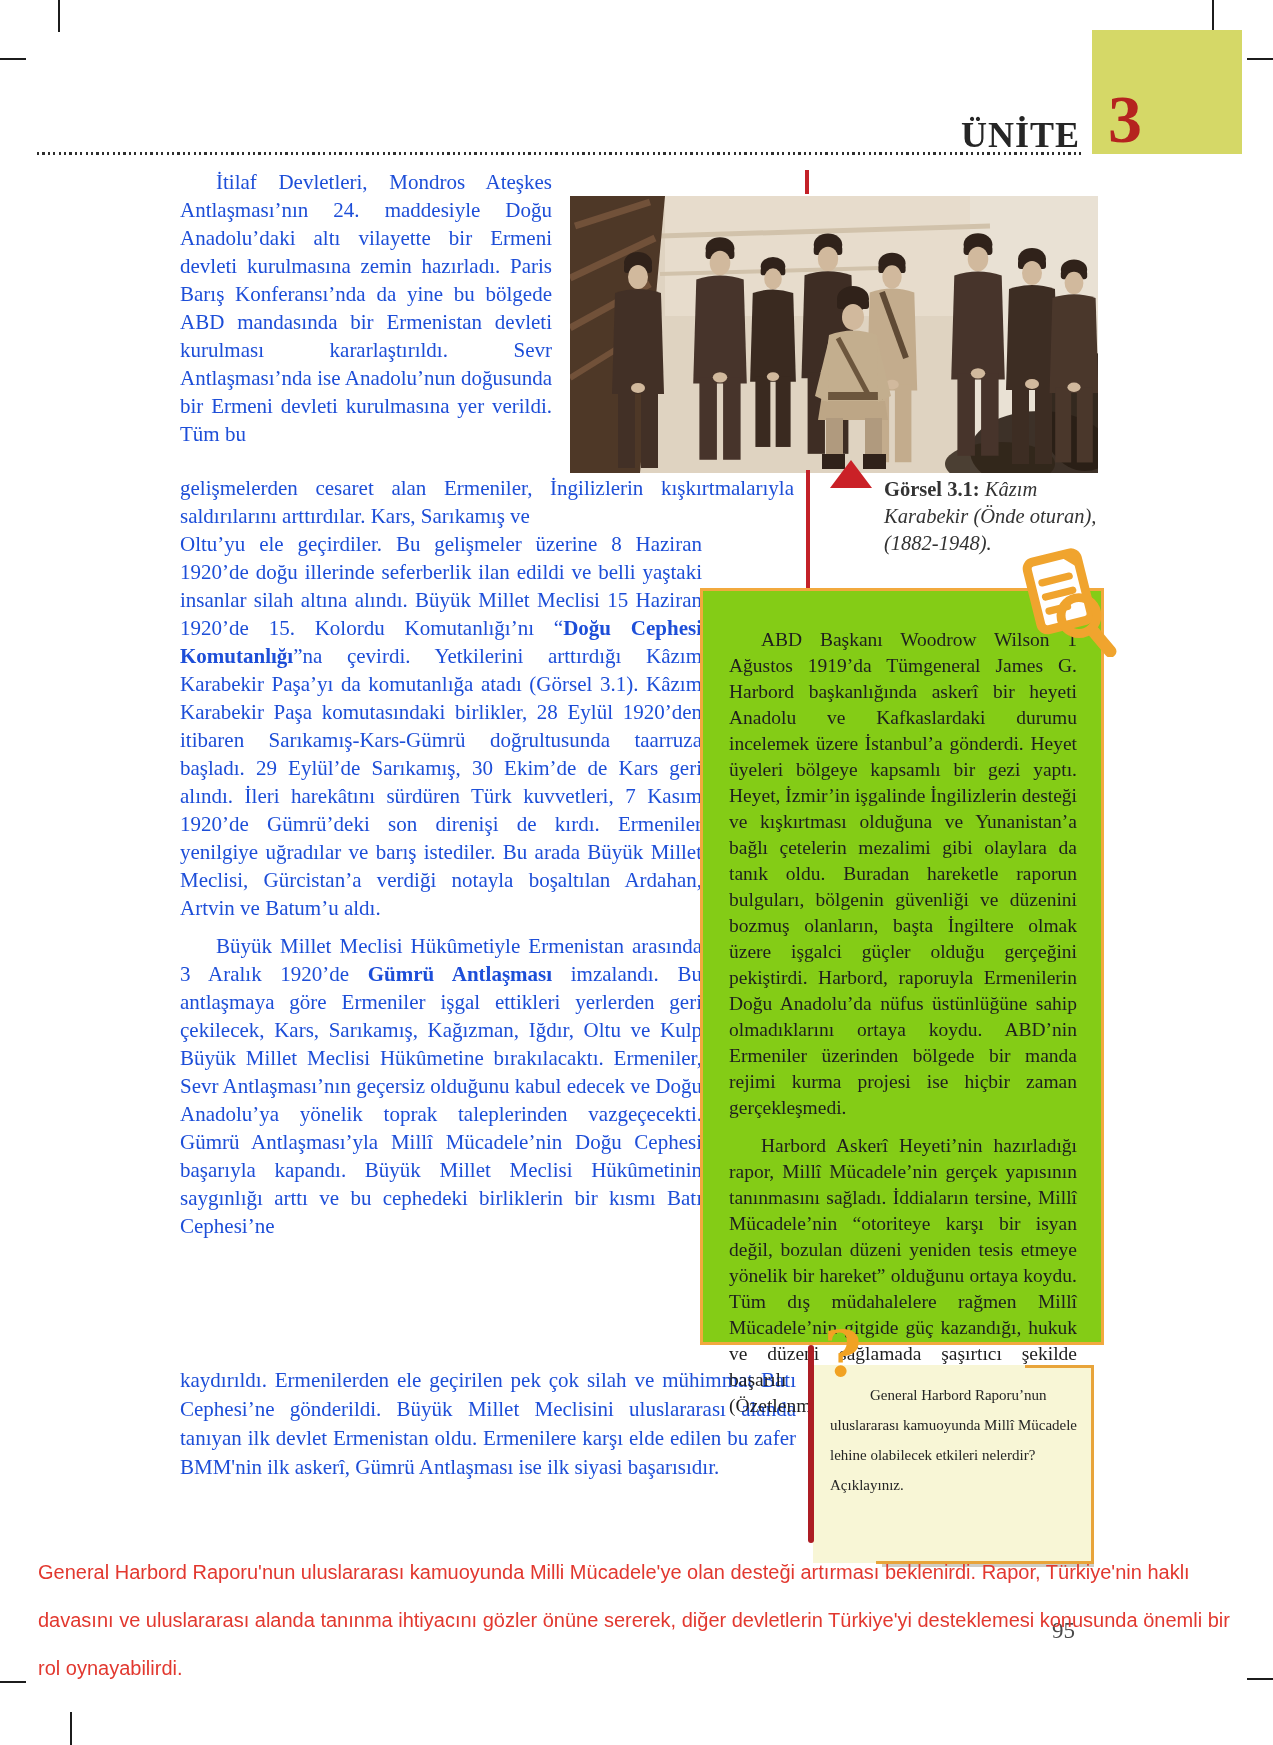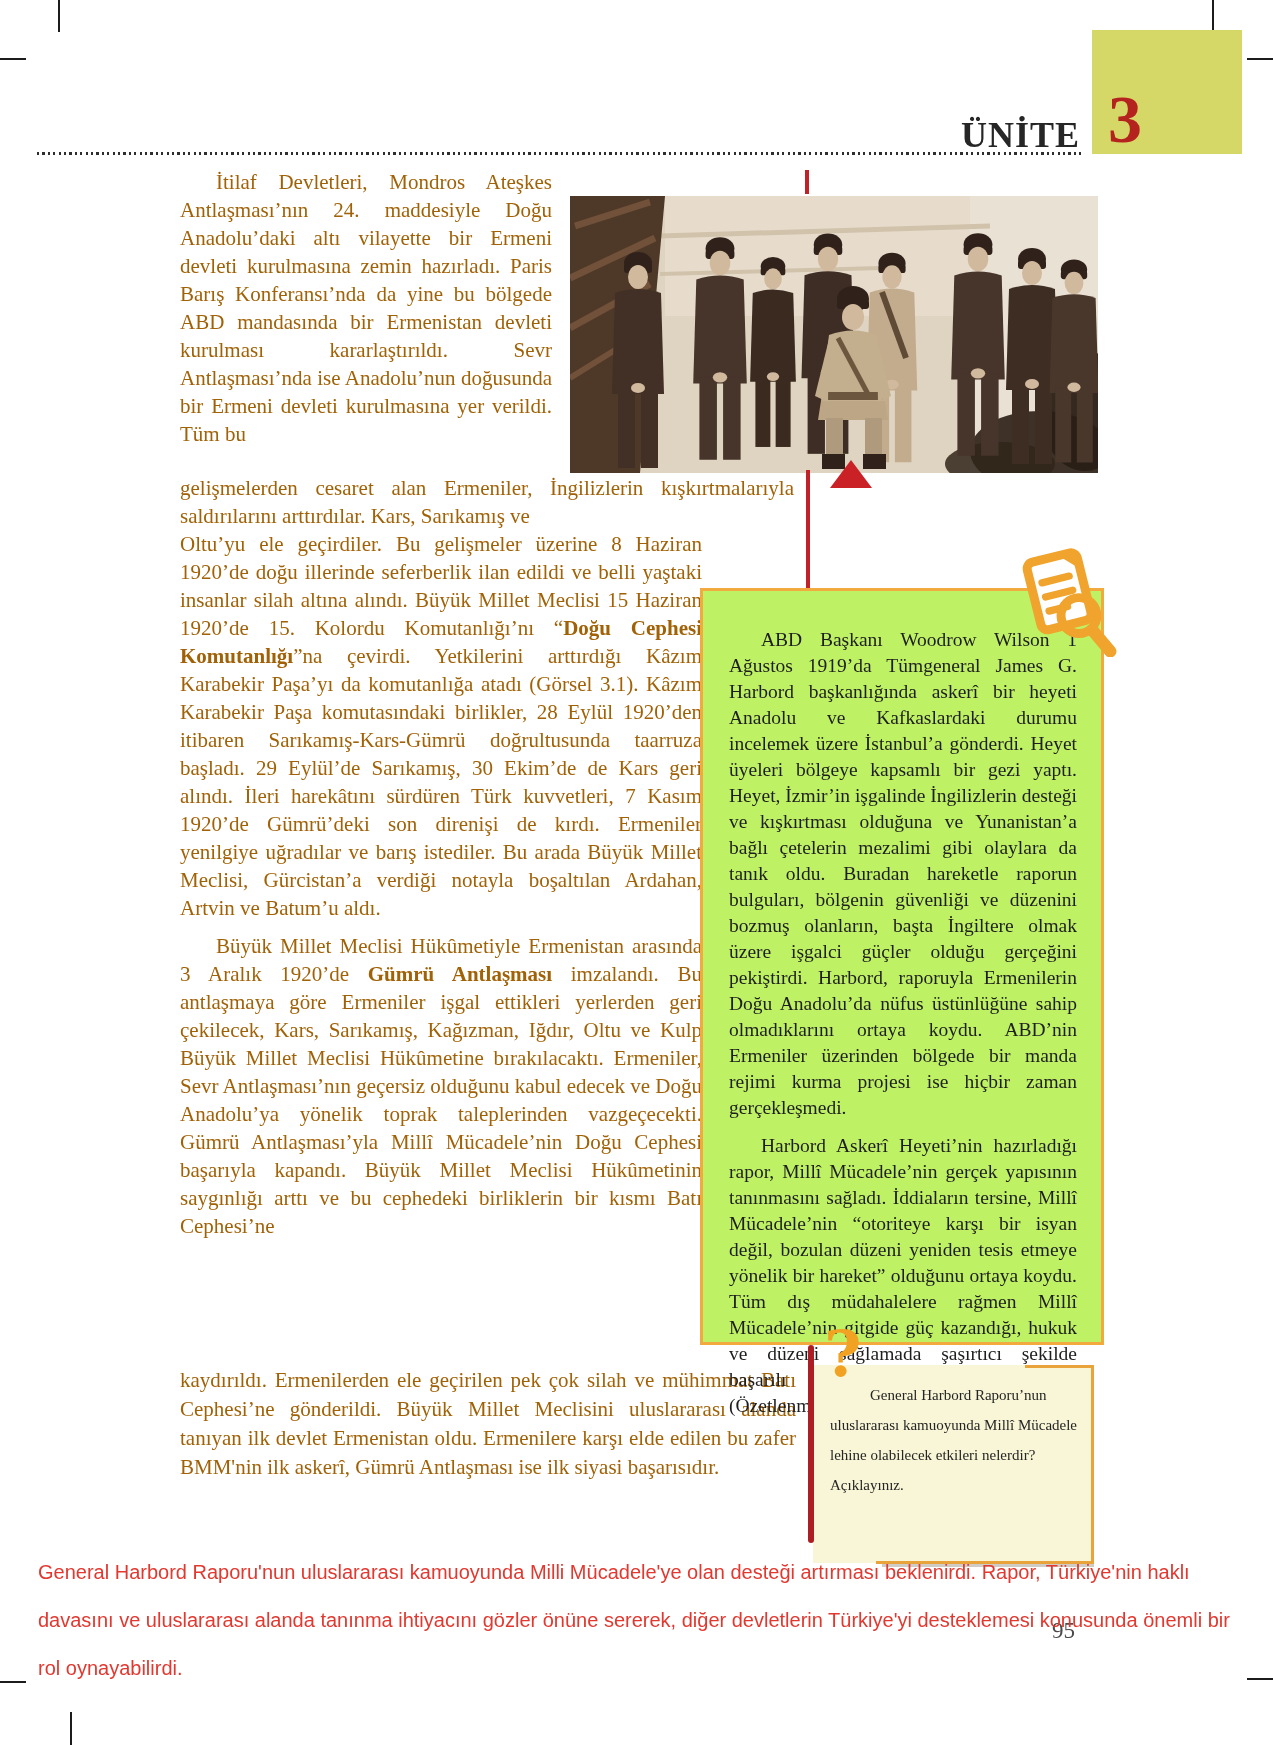--- a/index.html
+++ b/index.html
@@ -7,35 +7,35 @@
         font-family:"Liberation Serif","DejaVu Serif",serif;color:#2a2a2a;}
   .abs{position:absolute;}
   
   .mark{background:#1c1c1c;}
   
   .unit-label{font-size:36px;font-weight:bold;letter-spacing:1px;color:#262626;text-align:right;}
   .unit-box{background:#d5d867;display:flex;align-items:flex-end;}
   .unit-number{font-size:68px;font-weight:bold;color:#b5231f;line-height:0.95;padding:0 0 2px 16px;}
   .dotted-rule{height:3px;background:repeating-linear-gradient(to right,#2e2e2e 0 2.2px,transparent 2.2px 5.4px);}
   
-  .body-text{font-size:21px;line-height:28px;text-align:justify;color:#a16207;}
+  .body-text{font-size:21px;line-height:28px;text-align:justify;color:#1d4ed8;}
   .body-text p{margin:0;}
   .body-text p.indent{text-indent:36px;}
   .body-text p.p2{margin-top:10px;text-indent:36px;}
   .tail{line-height:29px;}
   
   .red-line{background:#c32128;}
   .red-bar{background:#ad1d24;border-radius:3px;}
   .tri-up{width:0;height:0;border-left:21px solid transparent;border-right:21px solid transparent;border-bottom:28px solid #ca2127;}
   
   .caption{font-size:20.5px;line-height:27px;color:#333333;}
   .caption b{font-style:normal;font-weight:bold;}
   .caption i{font-style:italic;}
   
-  .reading-box{background:#bef264;border:3px solid #f2a93e;box-sizing:border-box;
+  .reading-box{background:#84cc16;border:3px solid #f2a93e;box-sizing:border-box;
                padding:36px 24px 10px 26px;font-size:19.5px;line-height:26px;text-align:justify;color:#1e1e1e;}
   .reading-box p{margin:0;text-indent:32px;}
   .reading-box p + p{margin-top:12px;}
   .reading-box .src{font-style:italic;}
   
   .qbox-fill{background:#f8f6d6;}
   .qborder{background:#e8a43a;}
   .qshadow{background:rgba(60,50,20,0.25);}
   .qtext{font-size:15px;line-height:30px;color:#252525;text-indent:40px;}
   .qmark{font-family:"DejaVu Serif",serif;font-size:64px;font-weight:bold;color:#f1a223;line-height:1;}
@@ -121,20 +121,23 @@
       <rect x="252" y="258" width="23" height="15" fill="#2a1f18"></rect>
       <rect x="293" y="258" width="23" height="15" fill="#2a1f18"></rect>
     </g>
 
     <rect x="0" y="0" width="528" height="277" fill="#7a5c3e" opacity="0.07"></rect>
   </svg>
 
   <div class="abs red-line" style="left:806px;top:470px;width:4px;height:118px;"></div>
 
   <div class="abs tri-up" style="left:830px;top:460px;"></div>
+  <div class="abs caption" style="left:884px;top:476px;width:214px;">
+    <b>Görsel 3.1:</b><i> Kâzım Karabekir (Önde oturan), (1882-1948).</i>
+  </div>
 
   <div class="abs body-text" style="left:180px;top:168px;width:372px;">
     <p class="indent"><span>İtilaf Devletleri, Mondros Ateşkes Antlaşması’nın 24. maddesiyle Doğu Anadolu’daki altı vilayette bir Ermeni devleti kurulmasına zemin hazırladı. Paris Barış Konferansı’nda da yine bu bölgede ABD mandasında bir Ermenistan devleti kurulması kararlaştırıldı. Sevr Antlaşması’nda ise Anadolu’nun doğusunda bir Ermeni devleti kurulmasına yer verildi. Tüm bu</span></p>
   </div>
   <div class="abs body-text" style="left:180px;top:474px;width:614px;">
     <p><span>gelişmelerden cesaret alan Ermeniler, İngilizlerin kışkırtmalarıyla saldırılarını arttırdılar. Kars, Sarıkamış ve</span></p>
   </div>
   <div class="abs body-text" style="left:180px;top:530px;width:522px;">
     <p><span>Oltu’yu ele geçirdiler. Bu gelişmeler üzerine 8 Haziran 1920’de doğu illerinde seferberlik ilan edildi ve belli yaştaki insanlar silah altına alındı. Büyük Millet Meclisi 15 Haziran 1920’de 15. Kolordu Komutanlığı’nı “</span><b>Doğu Cephesi Komutanlığı</b><span>”na çevirdi. Yetkilerini arttırdığı Kâzım Karabekir Paşa’yı da komutanlığa atadı (Görsel 3.1). Kâzım Karabekir Paşa komutasındaki birlikler, 28 Eylül 1920’den itibaren Sarıkamış-Kars-Gümrü doğrultusunda taarruza başladı. 29 Eylül’de Sarıkamış, 30 Ekim’de de Kars geri alındı. İleri harekâtını sürdüren Türk kuvvetleri, 7 Kasım 1920’de Gümrü’deki son direnişi de kırdı. Ermeniler yenilgiye uğradılar ve barış istediler. Bu arada Büyük Millet Meclisi, Gürcistan’a verdiği notayla boşaltılan Ardahan, Artvin ve Batum’u aldı.</span></p>
     <p class="p2"><span>Büyük Millet Meclisi Hükûmetiyle Ermenistan arasında 3 Aralık 1920’de </span><b>Gümrü Antlaşması</b><span> imzalandı. Bu antlaşmaya göre Ermeniler işgal ettikleri yerlerden geri çekilecek, Kars, Sarıkamış, Kağızman, Iğdır, Oltu ve Kulp Büyük Millet Meclisi Hükûmetine bırakılacaktı. Ermeniler, Sevr Antlaşması’nın geçersiz olduğunu kabul edecek ve Doğu Anadolu’ya yönelik toprak taleplerinden vazgeçecekti. Gümrü Antlaşması’yla Millî Mücadele’nin Doğu Cephesi başarıyla kapandı. Büyük Millet Meclisi Hükûmetinin saygınlığı arttı ve bu cephedeki birliklerin bir kısmı Batı Cephesi’ne</span></p>

